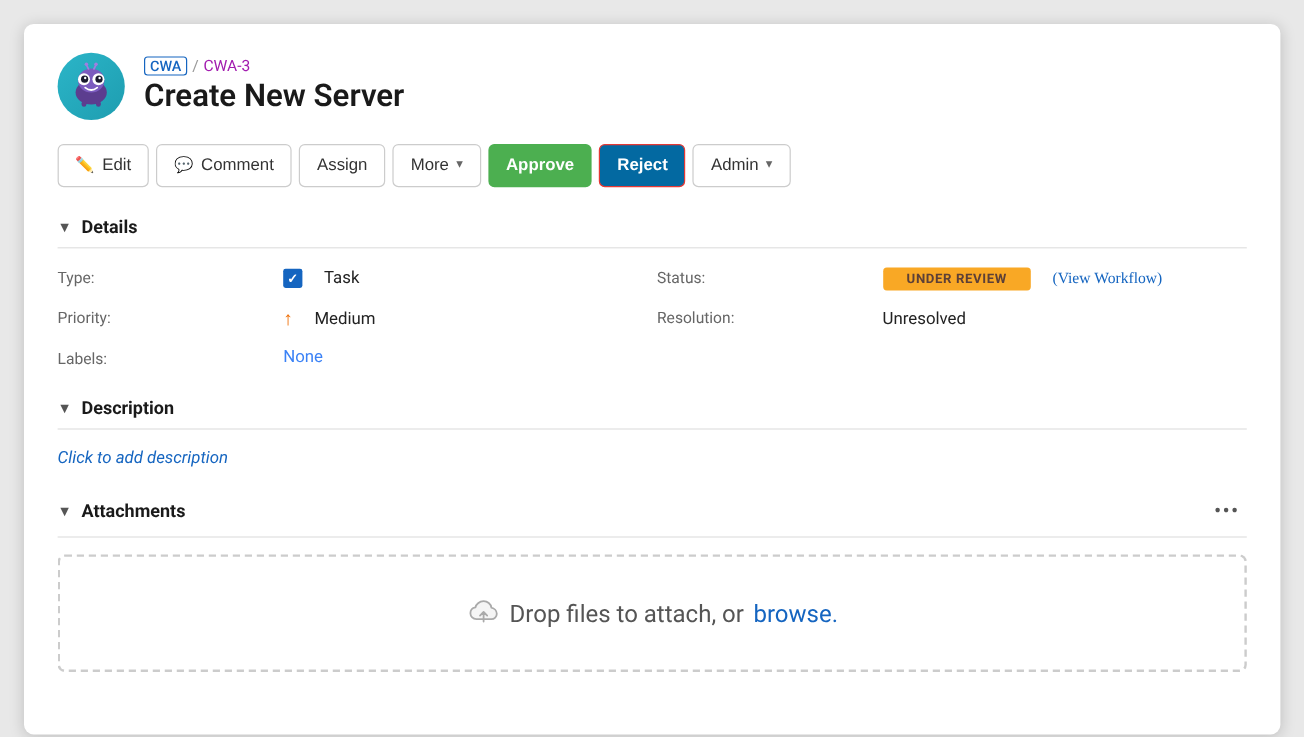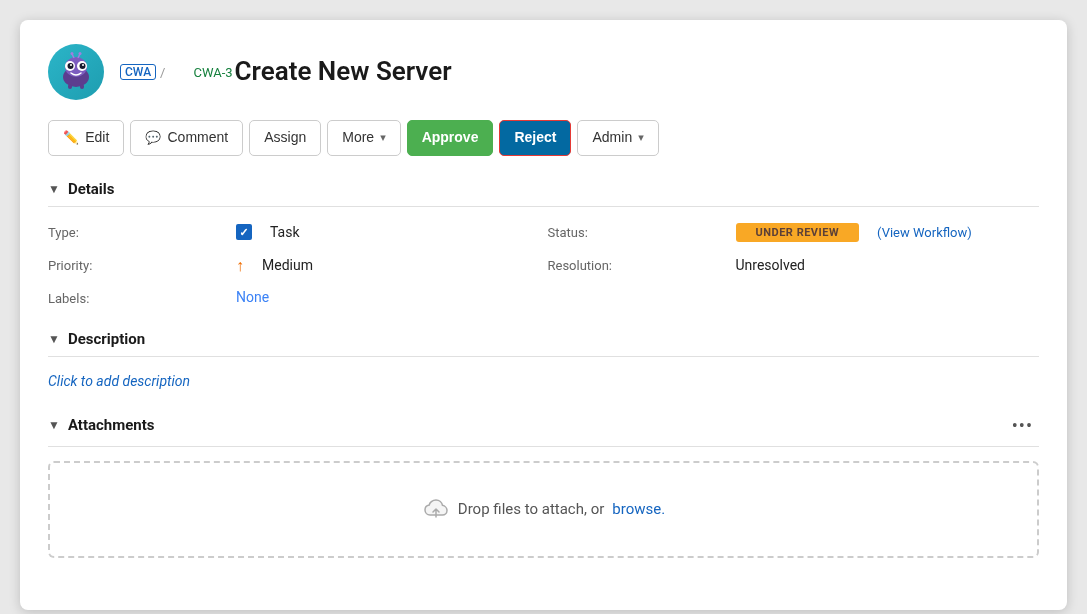--- a/index.html
+++ b/index.html
@@ -33,39 +33,39 @@
       height: 56px;
       border-radius: 50%;
       background: linear-gradient(135deg, #2bb5c8 0%, #1e9db0 100%);
       display: flex;
       align-items: center;
       justify-content: center;
       flex-shrink: 0;
       overflow: hidden;
     }
     .avatar svg { width: 42px; height: 42px; }
-    .header-text { display: flex; flex-direction: row; gap: 2px; }
+    .header-text { display: flex; flex-direction: column; gap: 2px; }
     .breadcrumb {
       display: flex;
       align-items: center;
       gap: 4px;
       font-size: 13px;
       color: #555;
     }
     .breadcrumb-link {
       color: #1565c0;
       font-weight: 500;
       border: 1px solid #1565c0;
       border-radius: 3px;
       padding: 0 4px;
       font-size: 12px;
       text-decoration: none;
     }
     .breadcrumb-separator { color: #999; }
-    .breadcrumb-current { color: #15803d; font-size: 13px; margin-left: 24px; }
+    .breadcrumb-current { color: #a21caf; font-size: 13px; }
     .page-title {
       font-size: 26px;
       font-weight: 600;
       color: #1a1a1a;
       line-height: 1.2;
     }
     
     .toolbar {
       display: flex;
       align-items: center;
@@ -164,20 +164,21 @@
       font-weight: 700;
       padding: 3px 20px;
       border-radius: 3px;
       letter-spacing: 0.5px;
     }
     .workflow-link {
       color: #1565c0;
       font-size: 13px;
       text-decoration: none;
       cursor: pointer;
+      font-family: Liberation Serif, serif;
     }
     .labels-value { color: #3b82f6; font-size: 14px; text-align: center; }
     
     .description-placeholder {
       color: #1565c0;
       font-style: italic;
       font-size: 14px;
       cursor: pointer;
     }
     
@@ -205,21 +206,21 @@
       letter-spacing: 1px;
       padding: 2px 6px;
       border-radius: 4px;
     }
     .drop-zone {
       border: 2px dashed #ccc;
       border-radius: 6px;
       padding: 32px 24px;
       text-align: center;
       color: #777;
-      font-size: 15px;
+      font-size: 20px;
       display: flex;
       align-items: center;
       justify-content: center;
       gap: 8px;
     }
     .drop-zone-text { color: #555; }
     .drop-zone-link { color: #1565c0; cursor: pointer; text-decoration: none; }
     .upload-icon { color: #888; font-size: 22px; }
   </style>
 </head>

